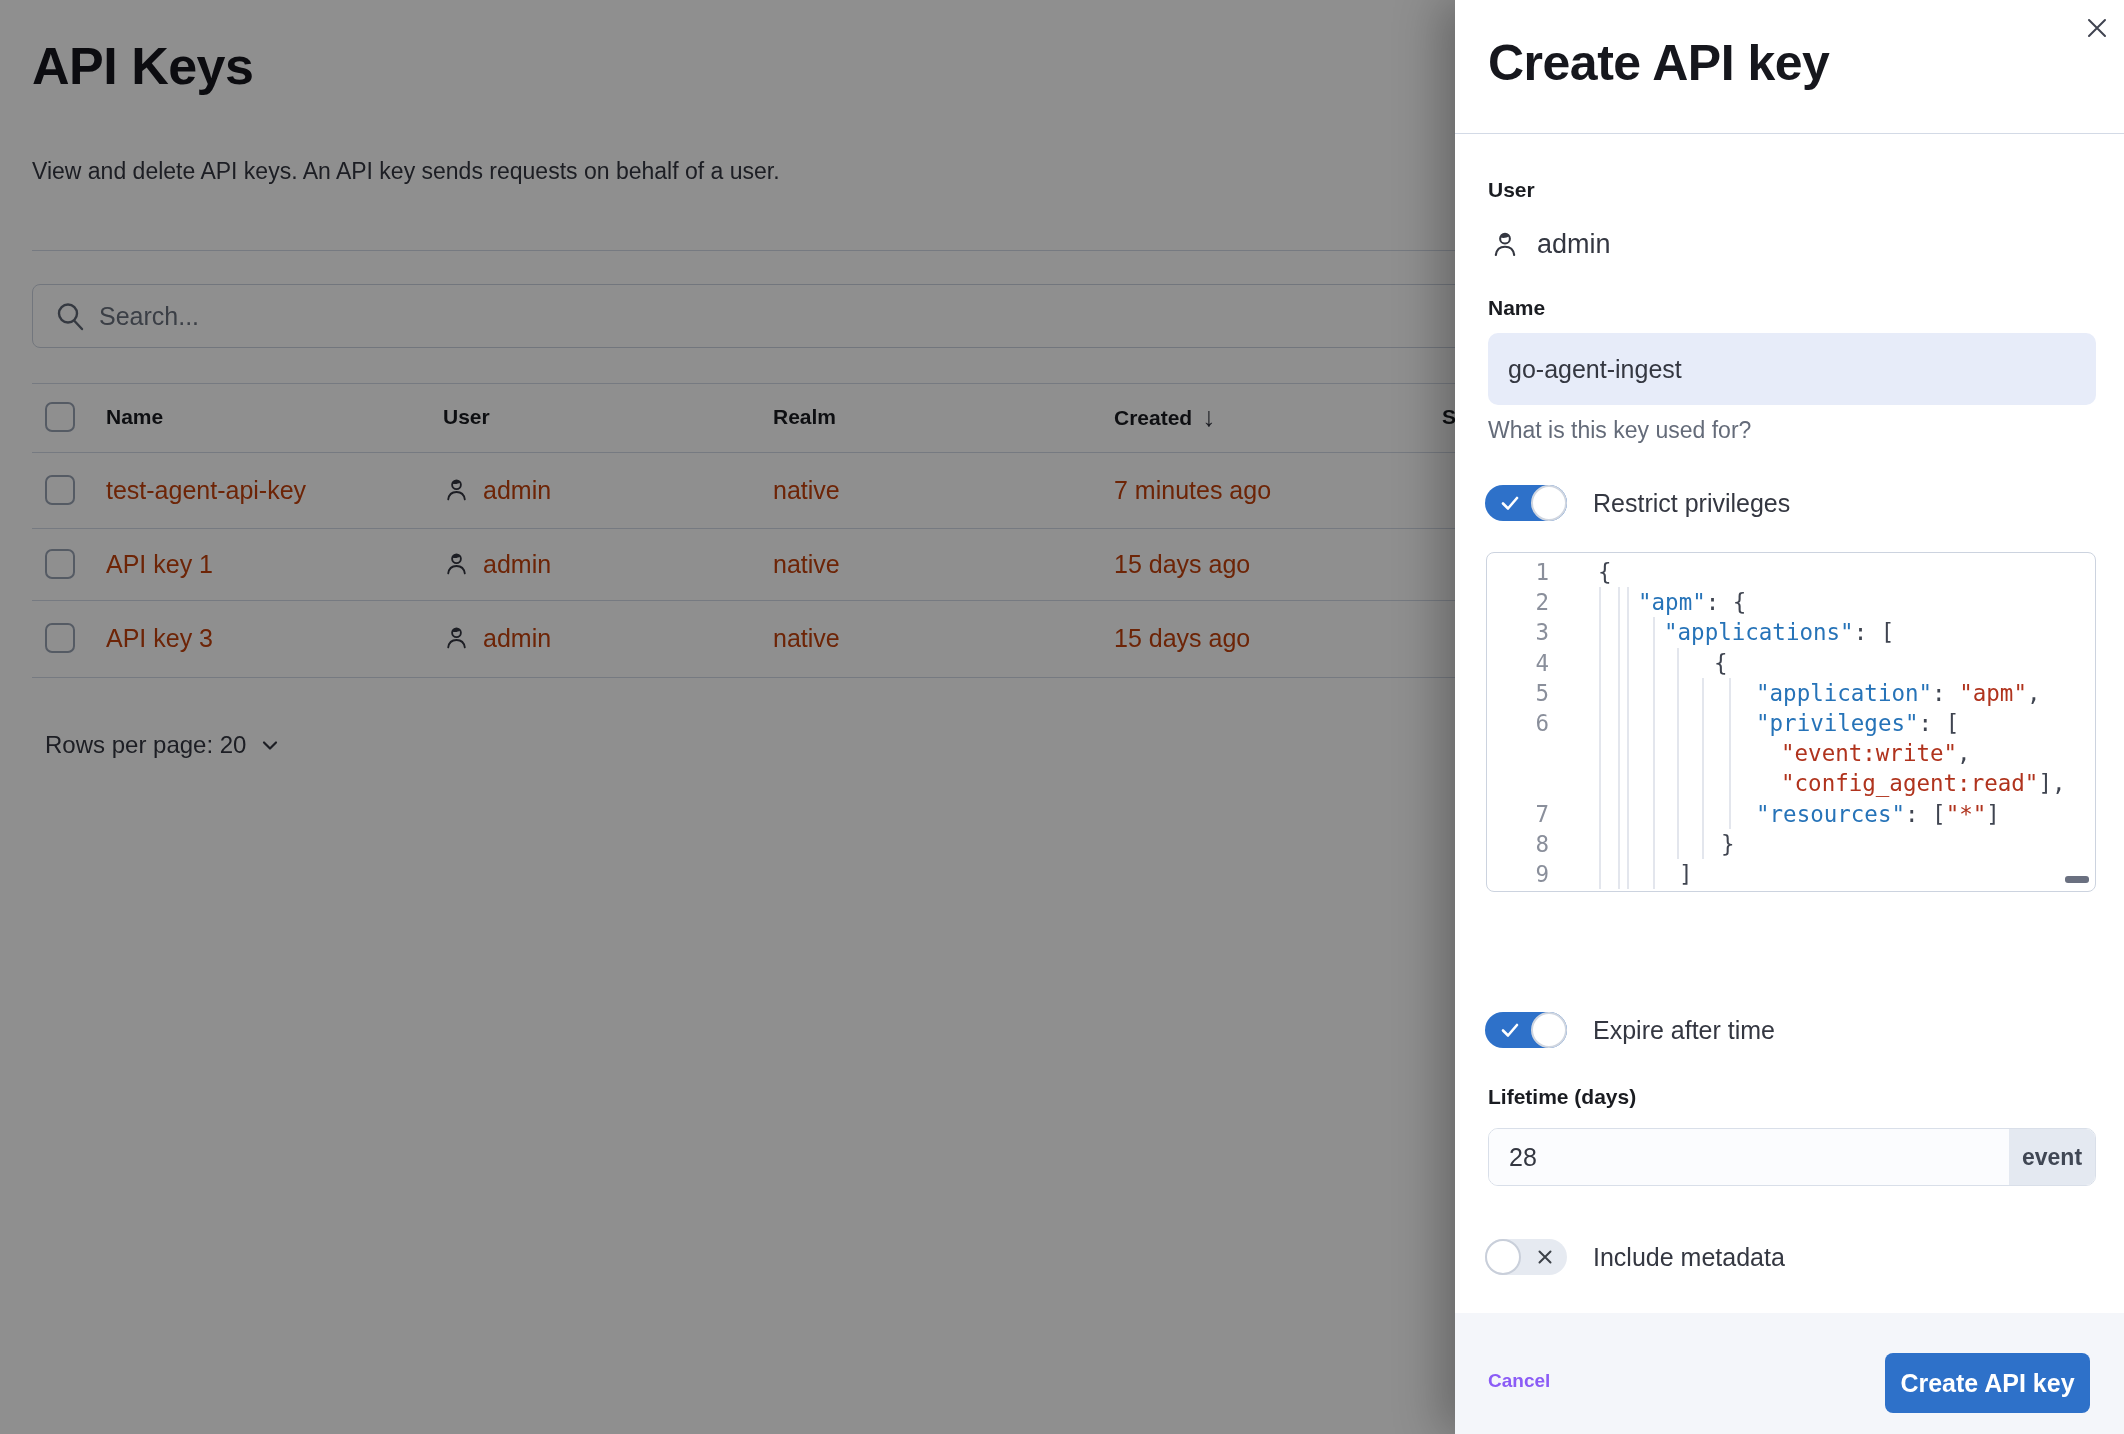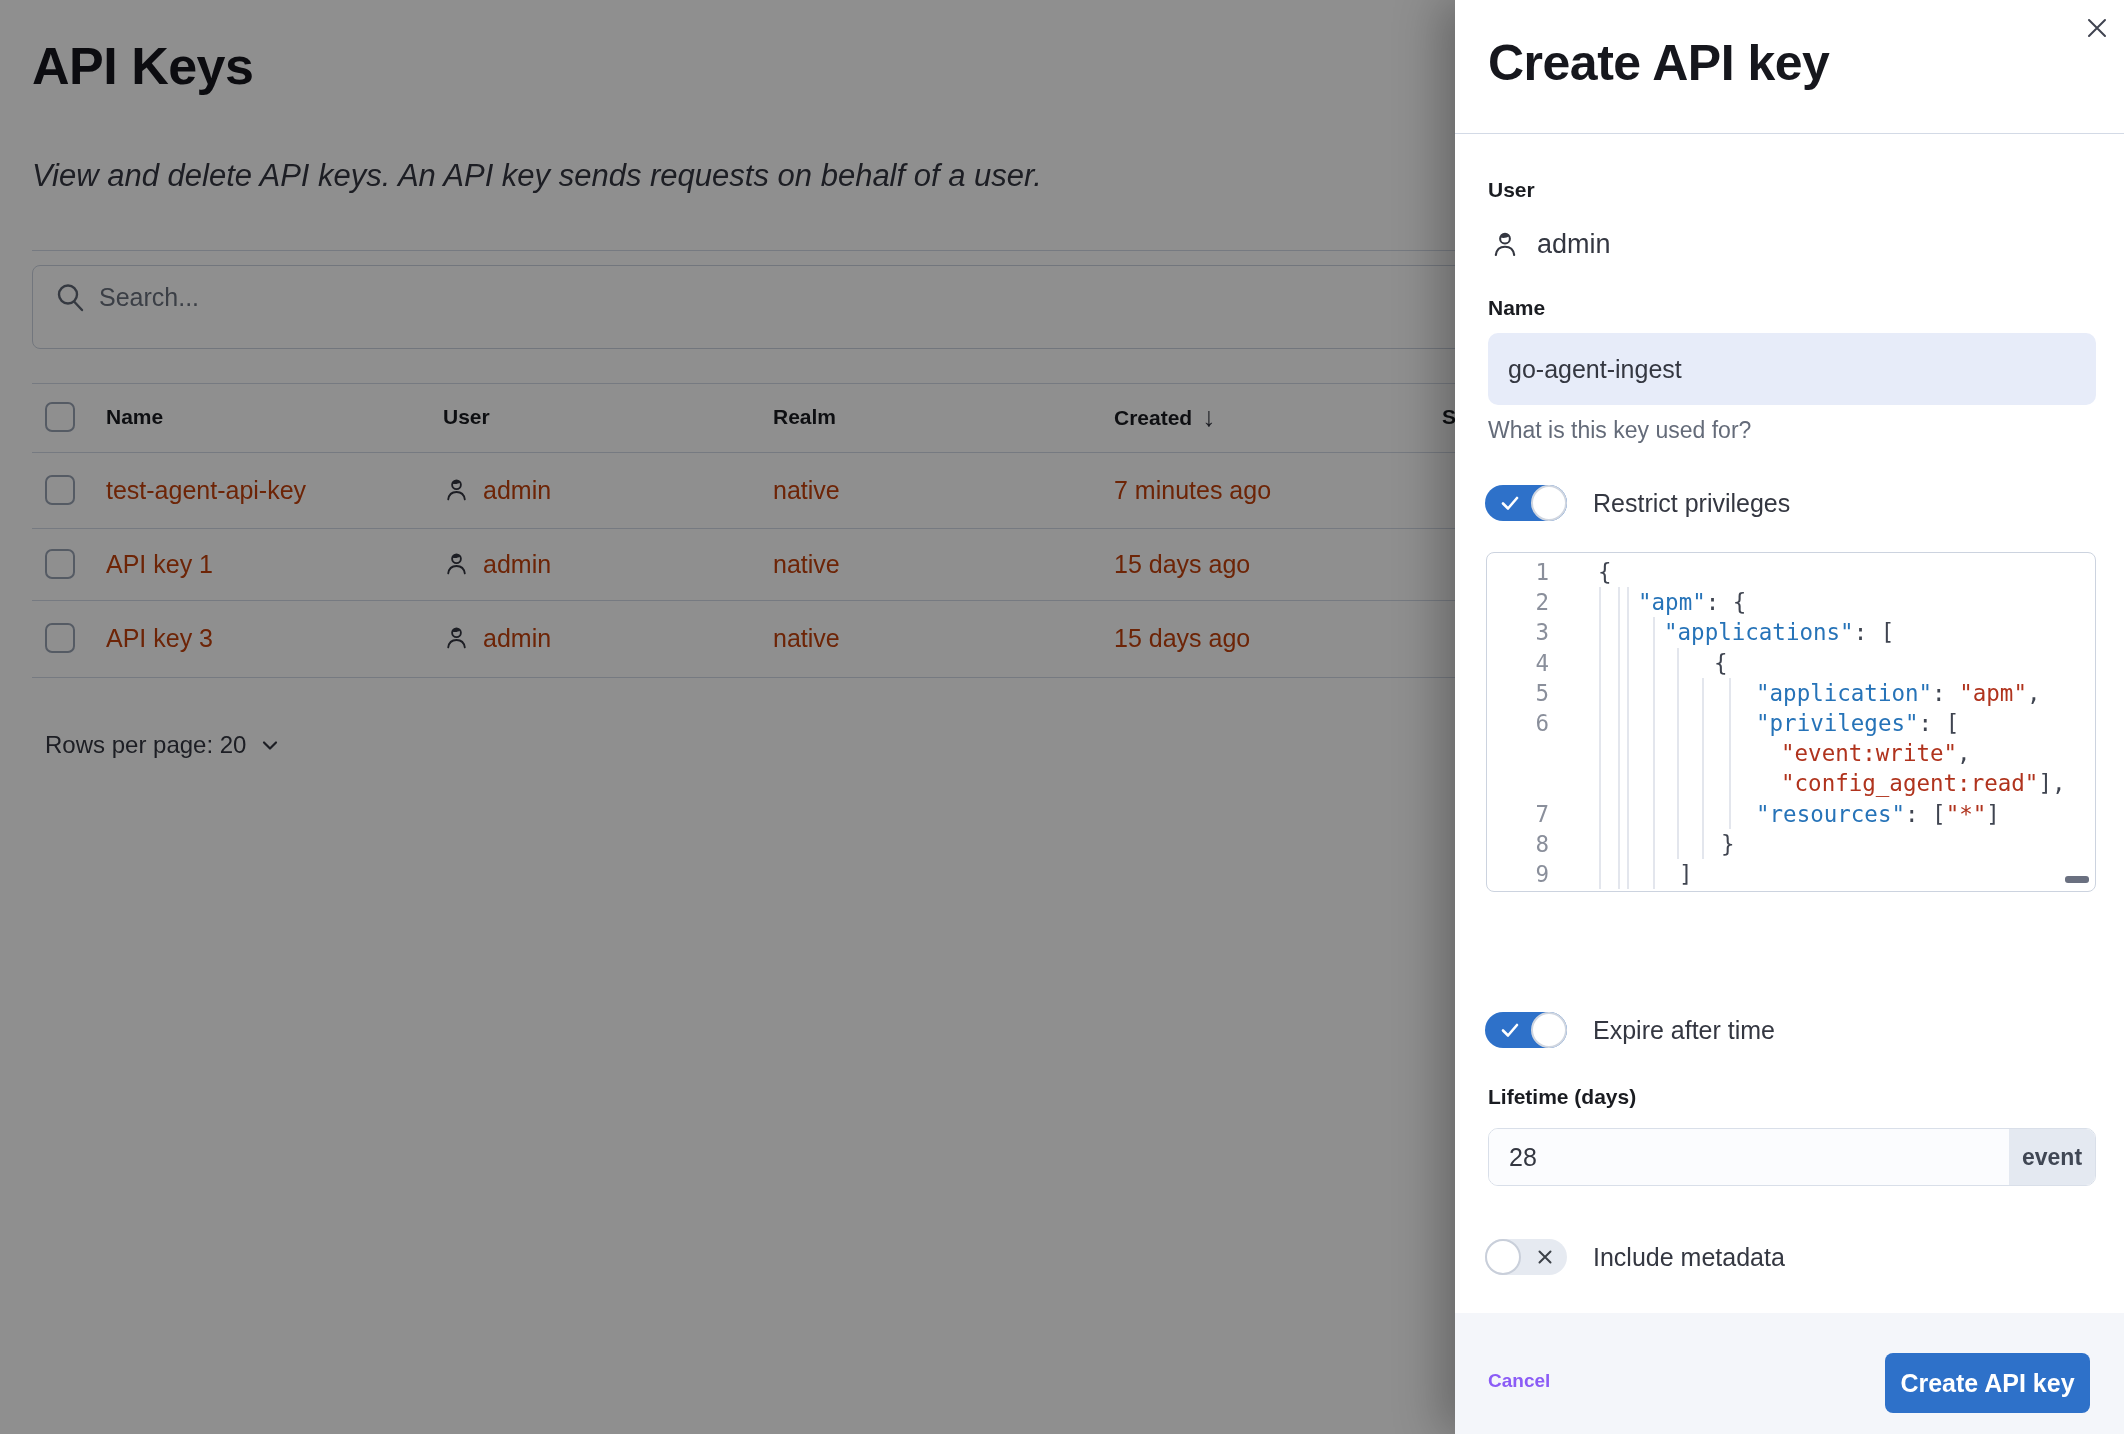--- a/index.html
+++ b/index.html
@@ -3,24 +3,24 @@
 <meta charset="utf-8">
 <style>
   * { margin:0; padding:0; box-sizing:border-box; }
   html,body { width:2124px; height:1434px; overflow:hidden; background:#fff;
               font-family:"Liberation Sans", sans-serif; color:#343741; }
 
   
   .page { position:absolute; inset:0; background:#fff;border-radius:28px; }
   .page-title { position:absolute; left:32px; top:36px; font-size:52px; font-weight:800;
                 color:#16171d; letter-spacing:-0.5px; }
-  .page-desc { position:absolute; left:32px; top:158px; font-size:31px; color:#343741;font-style:italic; }
+  .page-desc { position:absolute; left:32px; top:158px; font-size:23px; color:#343741; }
   .page-hr { position:absolute; left:32px; top:250px; width:2092px; height:1px; background:#d3dae6; }
 
-  .search-box { position:absolute; left:32px; top:265px; width:2060px; height:84px;
+  .search-box { position:absolute; left:32px; top:284px; width:2060px; height:64px;
                 background:#fff; border:1px solid #ccd3df; border-radius:8px; }
   .search-icon { position:absolute; left:22px; top:16px; }
   .search-input { position:absolute; left:66px; top:2px; width:1300px; height:58px; border:none;
                   outline:none; font-size:25px; color:#343741; font-family:"Liberation Sans",sans-serif;
                   background:transparent; }
   .search-input::placeholder { color:#69707d; opacity:1; }
 
   .tline { position:absolute; left:32px; width:2060px; height:1px; background:#d3dae6; }
   .th { position:absolute; transform:translateY(-50%); font-size:21px; font-weight:700; color:#1a1c21; }
   .td { position:absolute; transform:translateY(-50%); font-size:25px; color:#c2410c; white-space:nowrap; }

